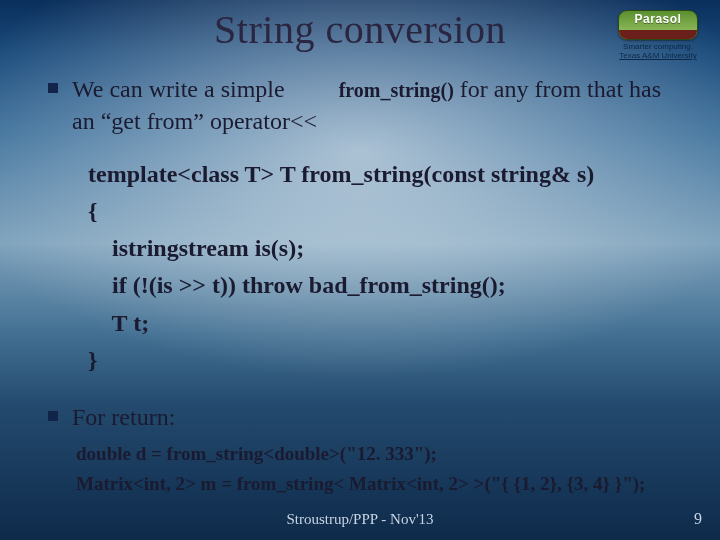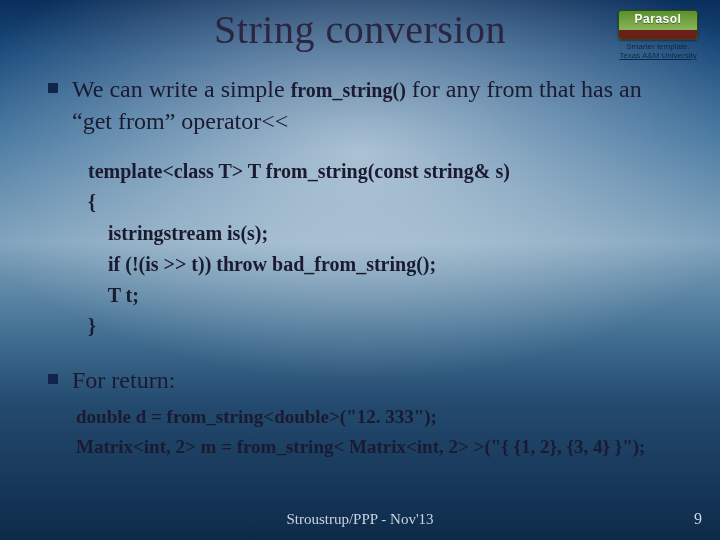--- a/index.html
+++ b/index.html
@@ -33,21 +33,21 @@
     top: 10px; right: 14px;
     width: 96px;
     text-align: center;
     line-height: 1.05;
   }
   .logo-box {
     width: 78px; height: 28px;
     margin: 0 auto 2px;
     background: linear-gradient(180deg, #5a8f2e, #a0c86a);
     border: 1px solid #2c4a18;
-    border-radius: 3px;
+    border-radius: 9px;
     box-shadow: 0 1px 2px rgba(0,0,0,0.4);
     position: relative;
     overflow: hidden;
   }
   .logo-word {
     position: absolute;
     top: 1px; left: 0; right: 0;
     font: bold 12px Arial, sans-serif;
     color: #fff;
     text-shadow: 0 1px 0 rgba(0,0,0,0.4);
@@ -84,24 +84,25 @@
   }
   .bullet-text {
     font-size: 24px;
     line-height: 1.35;
     color: #1a1a30;
   }
   .code-inline {
     font-family: "Times New Roman", serif;
     font-weight: bold;
     font-size: 20px;
+    margin-left: 48px;
   }
   .code-block {
     margin: 18px 0 22px 40px;
-    font-size: 20px;
+    font-size: 24px;
     font-weight: bold;
     line-height: 1.55;
     color: #1a1a30;
   }
   .code-block .line { white-space: pre; }
   .example-block {
     margin: 6px 0 0 28px;
     font-size: 19px;
     font-weight: bold;
     line-height: 1.55;
@@ -127,21 +128,21 @@
 </head>
 <body>
 
 <div class="slide">
 
   <div class="logo">
     <div class="logo-box">
       <div class="logo-word">Parasol</div>
       <div class="logo-stripe"></div>
     </div>
-    <div class="logo-sub1">Smarter template.</div>
+    <div class="logo-sub1">Smarter computing.</div>
     <div class="logo-sub2">Texas A&amp;M University</div>
   </div>
 
   <div class="title">String conversion</div>
 
   <div class="body-area">
 
     <div class="bullet-row">
       <div class="bullet"></div>
       <div class="bullet-text">

